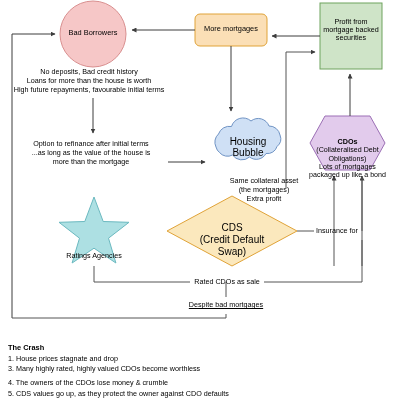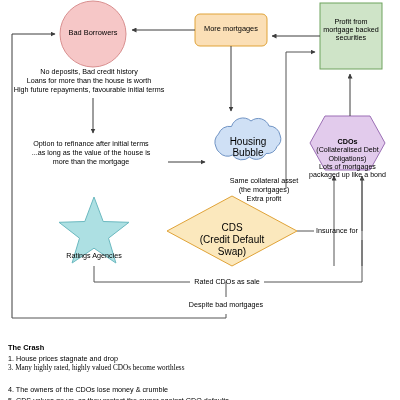--- a/index.html
+++ b/index.html
@@ -162,23 +162,23 @@
 more than the mortgage</div>
 
   <div class="txt free-text" style="left:214px; top:177px; width:100px; line-height:1.24;">Same collateral asset
 (the mortgages)
 Extra profit</div>
 
   <div class="txt free-text left" style="left:316px; top:227px;">Insurance for</div>
 
   <div class="txt free-text" style="left:189px; top:278px; width:76px;">Rated CDOs as sale</div>
 
-  <div class="txt free-text" style="left:180px; top:301px; width:92px;">Despite bad mortgages</div>
+  <div class="txt free-text" style="left:180px; top:301px; width:92px;text-decoration:underline;">Despite bad mortgages</div>
 
   <div style="position:absolute; left:8px; top:343px; width:330px;">
     <div class="crash-title">The Crash</div>
     <div class="crash-item" style="margin-top:1.5px;">1. House prices stagnate and drop</div>
-    <div class="crash-item" style="margin-top:1.5px;font-family:Liberation Serif, serif;">3. Many highly rated, highly valued CDOs become worthless</div>
-    <div class="crash-item" style="margin-top:13px;">4. The owners of the CDOs lose money &amp; crumble</div>
+    <div class="crash-item" style="margin-top:1.5px;">3. Many highly rated, highly valued CDOs become worthless</div>
+    <div class="crash-item" style="margin-top:5px;">4. The owners of the CDOs lose money &amp; crumble</div>
     <div class="crash-item" style="margin-top:1.5px;">5. CDS values go up, as they protect the owner against CDO defaults</div>
   </div>
 
 </div>
 
 </body></html>

